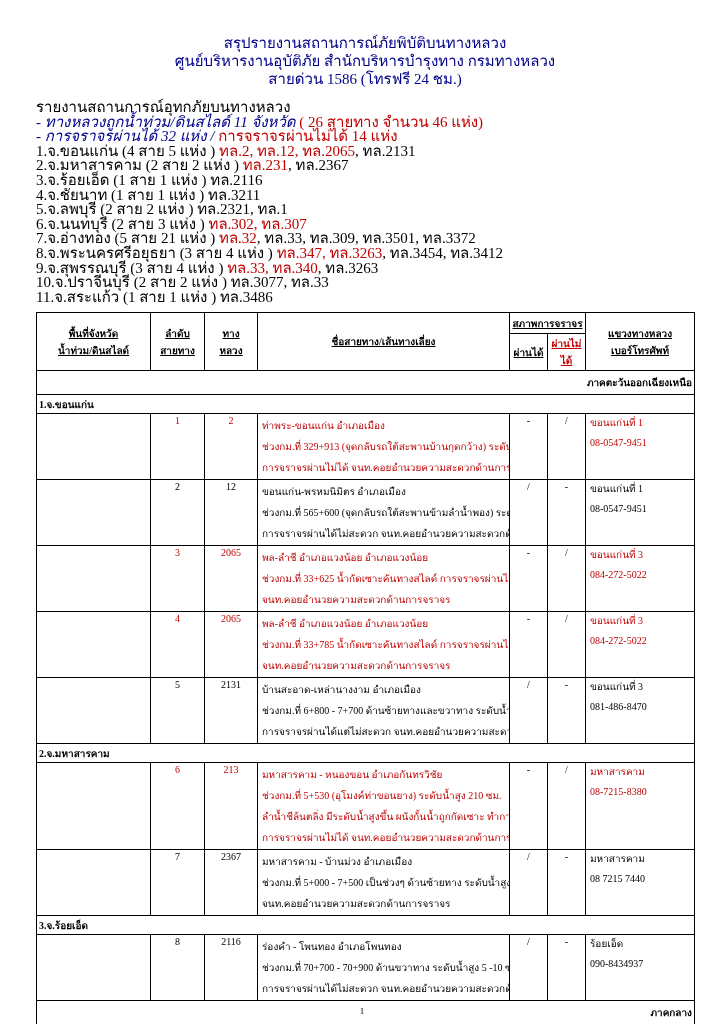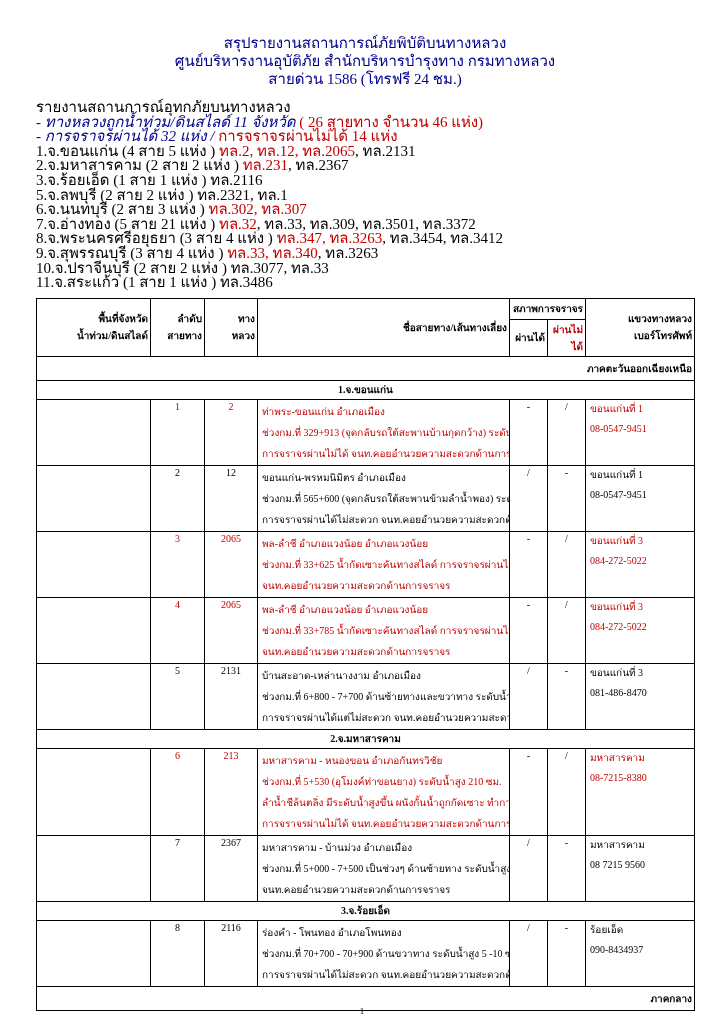--- a/index.html
+++ b/index.html
@@ -21,29 +21,29 @@
   .seg-black { color:#000; }
 
   table.report {
     border-collapse:collapse; table-layout:fixed; width:658px;
     margin-top:8px; font-size:10px;
   }
   table.report th, table.report td {
     border:1px solid #000; padding:1px 4px; vertical-align:top; overflow:hidden;
   }
   table.report thead th {
-    font-weight:bold; text-align:right; vertical-align:middle;
-    height:21px; line-height:17px; padding:1px 2px;
+    font-weight:bold; text-align:center; vertical-align:middle;
+    height:21px; line-height:17px; padding:1px 2px;text-decoration:underline;
   }
   th.red-h { color:#c00000; }
   tr.region td {
     text-align:right; font-weight:bold; height:24px; vertical-align:middle; padding:2px;
   }
   tr.province td {
-    text-align:center; font-weight:bold; height:19px; vertical-align:middle; padding:1px 16px;
+    text-align:left; font-weight:bold; height:19px; vertical-align:middle; padding:1px 2px;
   }
   td.c-area { }
   td.c-num { text-align:center; padding-top:4px; }
   td.c-name { padding:3px 6px 6px 6px; }
   td.c-name div { line-height:21px; white-space:nowrap; }
   td.c-mark { text-align:center; color:#000 !important; padding-top:4px; }
   td.c-dist { padding:4px 5px;margin-left:11px; }
   td.c-dist .phone { margin-top:7px; }
   tr.row-red td.c-num, tr.row-red td.c-name, tr.row-red td.c-dist { color:#c00000; }
   tr.row-black td.c-num, tr.row-black td.c-name, tr.row-black td.c-dist { color:#000; }
@@ -65,20 +65,21 @@
   </div>
 
   <div class="intro">
     <div class="intro-title">รายงานสถานการณ์อุทกภัยบนทางหลวง</div>
     <div>
         <div><span class="seg-blue">- ทางหลวงถูกน้ำท่วม/ดินสไลด์ 11 จังหวัด </span><span class="seg-red">( 26 สายทาง จำนวน 46 แห่ง)</span></div>
         <div><span class="seg-blue">- การจราจรผ่านได้ 32 แห่ง / </span><span class="seg-red">การจราจรผ่านไม่ได้ 14  แห่ง</span></div>
         <div><span class="seg-black">1.จ.ขอนแก่น (4 สาย 5 แห่ง ) </span><span class="seg-red">ทล.2, ทล.12, ทล.2065</span><span class="seg-black">, ทล.2131</span></div>
         <div><span class="seg-black">2.จ.มหาสารคาม (2 สาย 2 แห่ง ) </span><span class="seg-red">ทล.231</span><span class="seg-black">, ทล.2367</span></div>
         <div><span class="seg-black">3.จ.ร้อยเอ็ด (1 สาย 1 แห่ง ) ทล.2116</span></div>
+        <div><span class="seg-black">4.จ.ชัยนาท (1 สาย 1 แห่ง ) ทล.3211</span></div>
         <div><span class="seg-black">5.จ.ลพบุรี (2 สาย 2 แห่ง ) ทล.2321, ทล.1</span></div>
         <div><span class="seg-black">6.จ.นนทบุรี (2 สาย 3 แห่ง ) </span><span class="seg-red">ทล.302, ทล.307</span></div>
         <div><span class="seg-black">7.จ.อ่างทอง (5 สาย 21 แห่ง ) </span><span class="seg-red">ทล.32</span><span class="seg-black">, ทล.33, ทล.309, ทล.3501, ทล.3372</span></div>
         <div><span class="seg-black">8.จ.พระนครศรีอยุธยา (3 สาย 4 แห่ง ) </span><span class="seg-red">ทล.347, ทล.3263</span><span class="seg-black">, ทล.3454, ทล.3412</span></div>
         <div><span class="seg-black">9.จ.สุพรรณบุรี (3 สาย 4 แห่ง ) </span><span class="seg-red">ทล.33, ทล.340</span><span class="seg-black">, ทล.3263</span></div>
         <div><span class="seg-black">10.จ.ปราจีนบุรี (2 สาย 2 แห่ง ) ทล.3077, ทล.33</span></div>
         <div><span class="seg-black">11.จ.สระแก้ว (1 สาย 1 แห่ง ) ทล.3486</span></div>
       </div>
   </div>
 
@@ -231,21 +232,21 @@
           <td class="c-num">2367</td>
           <td class="c-name">
             <div>มหาสารคาม - บ้านม่วง อำเภอเมือง</div>
             <div>ช่วงกม.ที่ 5+000 - 7+500 เป็นช่วงๆ ด้านซ้ายทาง ระดับน้ำสูง 5 ซม.</div>
             <div>จนท.คอยอำนวยความสะดวกด้านการจราจร</div>
           </td>
           <td class="c-mark">/</td>
           <td class="c-mark">-</td>
           <td class="c-dist">
             <div>มหาสารคาม</div>
-            <div class="phone">08 7215 9560</div>
+            <div class="phone">08 7215 7440</div>
           </td>
         </tr>
         <tr class="province">
           <td colspan="7">3.จ.ร้อยเอ็ด</td>
         </tr>
         <tr class="row-black">
           <td class="c-area"></td>
           <td class="c-num">8</td>
           <td class="c-num">2116</td>
           <td class="c-name">

